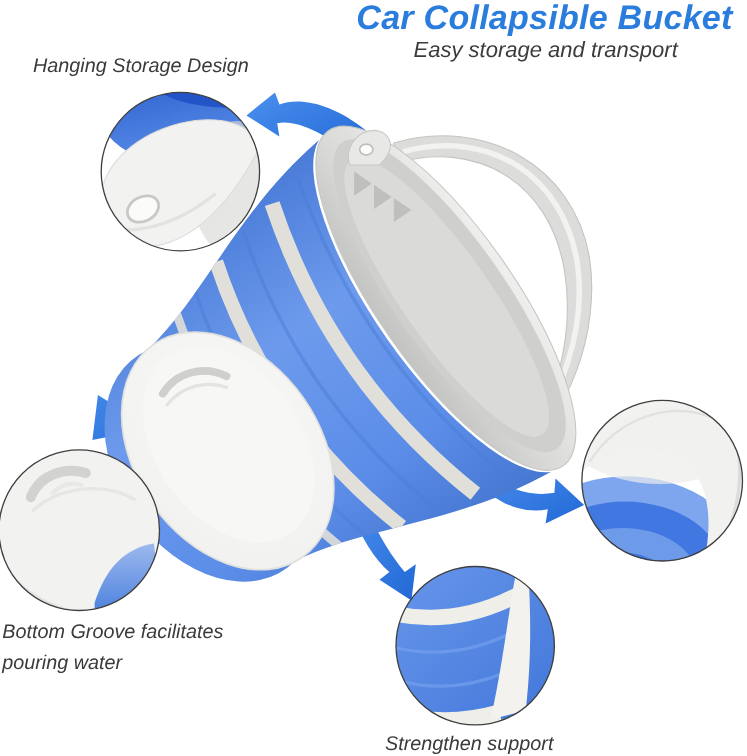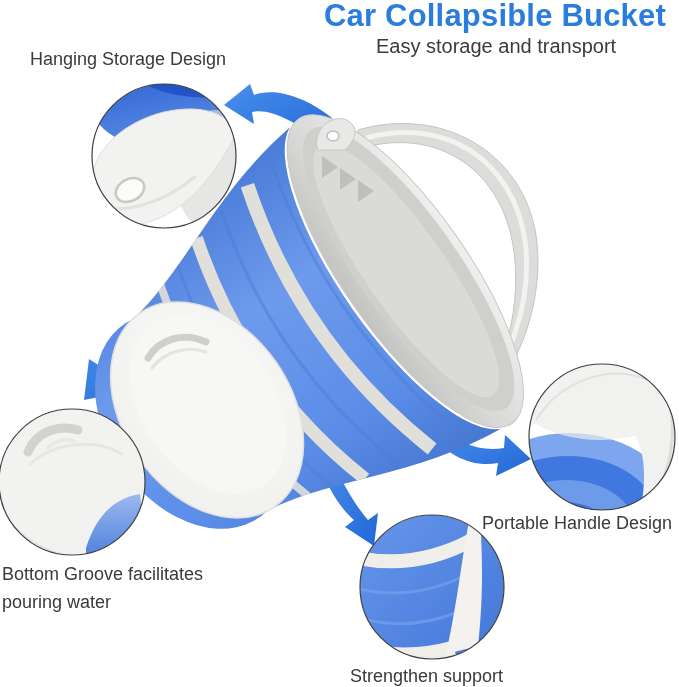--- a/index.html
+++ b/index.html
@@ -1,17 +1,17 @@
 <!DOCTYPE html>
 <html><head>
 <meta charset="utf-8">
 <style>
   html,body{margin:0;padding:0;}
   body{font-family:"Liberation Sans", sans-serif; background:#fff;}
-  .stage{position:relative;width:679px;height:687px;background:#ffffff;overflow:hidden;}
+  .stage{position:relative;width:679px;height:687px;background:#ffffff;overflow:hidden;font-style:italic;}
   .stage svg{position:absolute;left:0;top:0;}
   .title{
     position:absolute; top:0px; right:13px; width:420px;
     font-size:31px; font-weight:bold; color:#2b7ddd; text-align:right;
     letter-spacing:0.2px; line-height:1.05;
   }
   .subtitle{
     position:absolute; top:35px; right:3px; width:300px;
     font-size:20px; color:#3b3b3b; 
   }
@@ -183,15 +183,14 @@
       </g>
       <circle cx="432" cy="587" r="72" fill="none" stroke="#3f3f3f" stroke-width="1.2"></circle>
     </g>
   </svg>
 
   <div class="title">Car Collapsible Bucket</div>
   <div class="subtitle">Easy storage and transport</div>
 
   <div class="callout-label lbl-groove">Bottom Groove facilitates pouring water</div>
   <div class="callout-label lbl-hanging">Hanging Storage Design</div>
-  <div class="callout-label lbl-handle">Portable Handle Design</div>
   <div class="callout-label lbl-support">Strengthen support</div>
 </div>
 
 </body></html>

